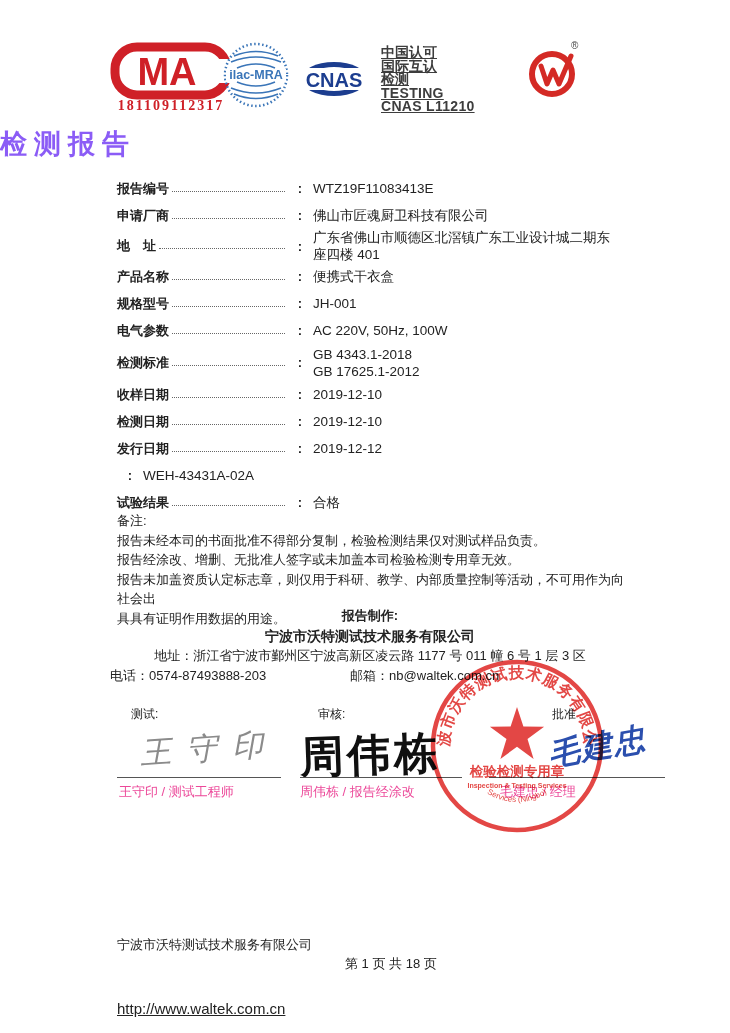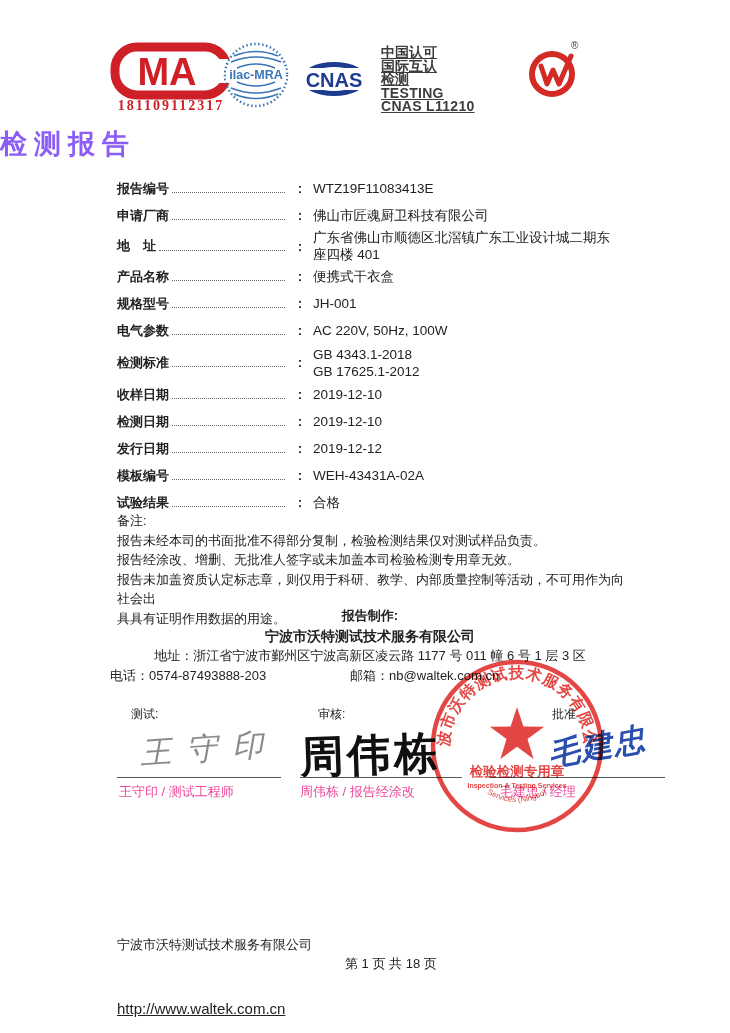--- a/index.html
+++ b/index.html
@@ -20,21 +20,21 @@
 
   
   .title{position:absolute;left:0;top:126px;width:730px;text-align:left;
     font-family:"Liberation Serif","DejaVu Serif",serif;font-size:27px;font-weight:bold;
     letter-spacing:7px;color:#8b5cf6;}
 
   
   .fields{position:absolute;left:117px;top:175px;width:505px;}
   .frow{display:flex;align-items:center;min-height:27px;}
   .frow.tall{min-height:37px;}
-  .flab{width:170px;display:flex;align-items:center;font-weight:bold;font-size:13px;
+  .flab{width:170px;display:flex;align-items:flex-start;font-weight:bold;font-size:13px;
     white-space:nowrap;}
   .dots{flex:1;border-bottom:1.6px dotted #666;margin:0 2px 3px 3px;height:11px;}
   .fcolon{width:26px;text-align:center;font-weight:bold;font-size:13px;}
   .fval{flex:1;font-size:13.5px;white-space:pre-line;line-height:17px;}
 
   
   .remarks{position:absolute;left:117px;top:511px;width:512px;font-size:13px;line-height:19.5px;}
   .remarks .body{white-space:pre-line;}
 
   
@@ -183,24 +183,20 @@
     </div>
     <div class="frow">
       <span class="flab">
           <span>发行日期</span>
           <span class="dots"></span>
         </span>
       <span class="fcolon">:</span>
       <span class="fval">2019-12-12</span>
     </div>
     <div class="frow">
-      <span class="flab">
-          <span>模板编号</span>
-          <span class="dots"></span>
-        </span>
       <span class="fcolon">:</span>
       <span class="fval">WEH-43431A-02A</span>
     </div>
     <div class="frow">
       <span class="flab">
           <span>试验结果</span>
           <span class="dots"></span>
         </span>
       <span class="fcolon">:</span>
       <span class="fval">合格</span>

